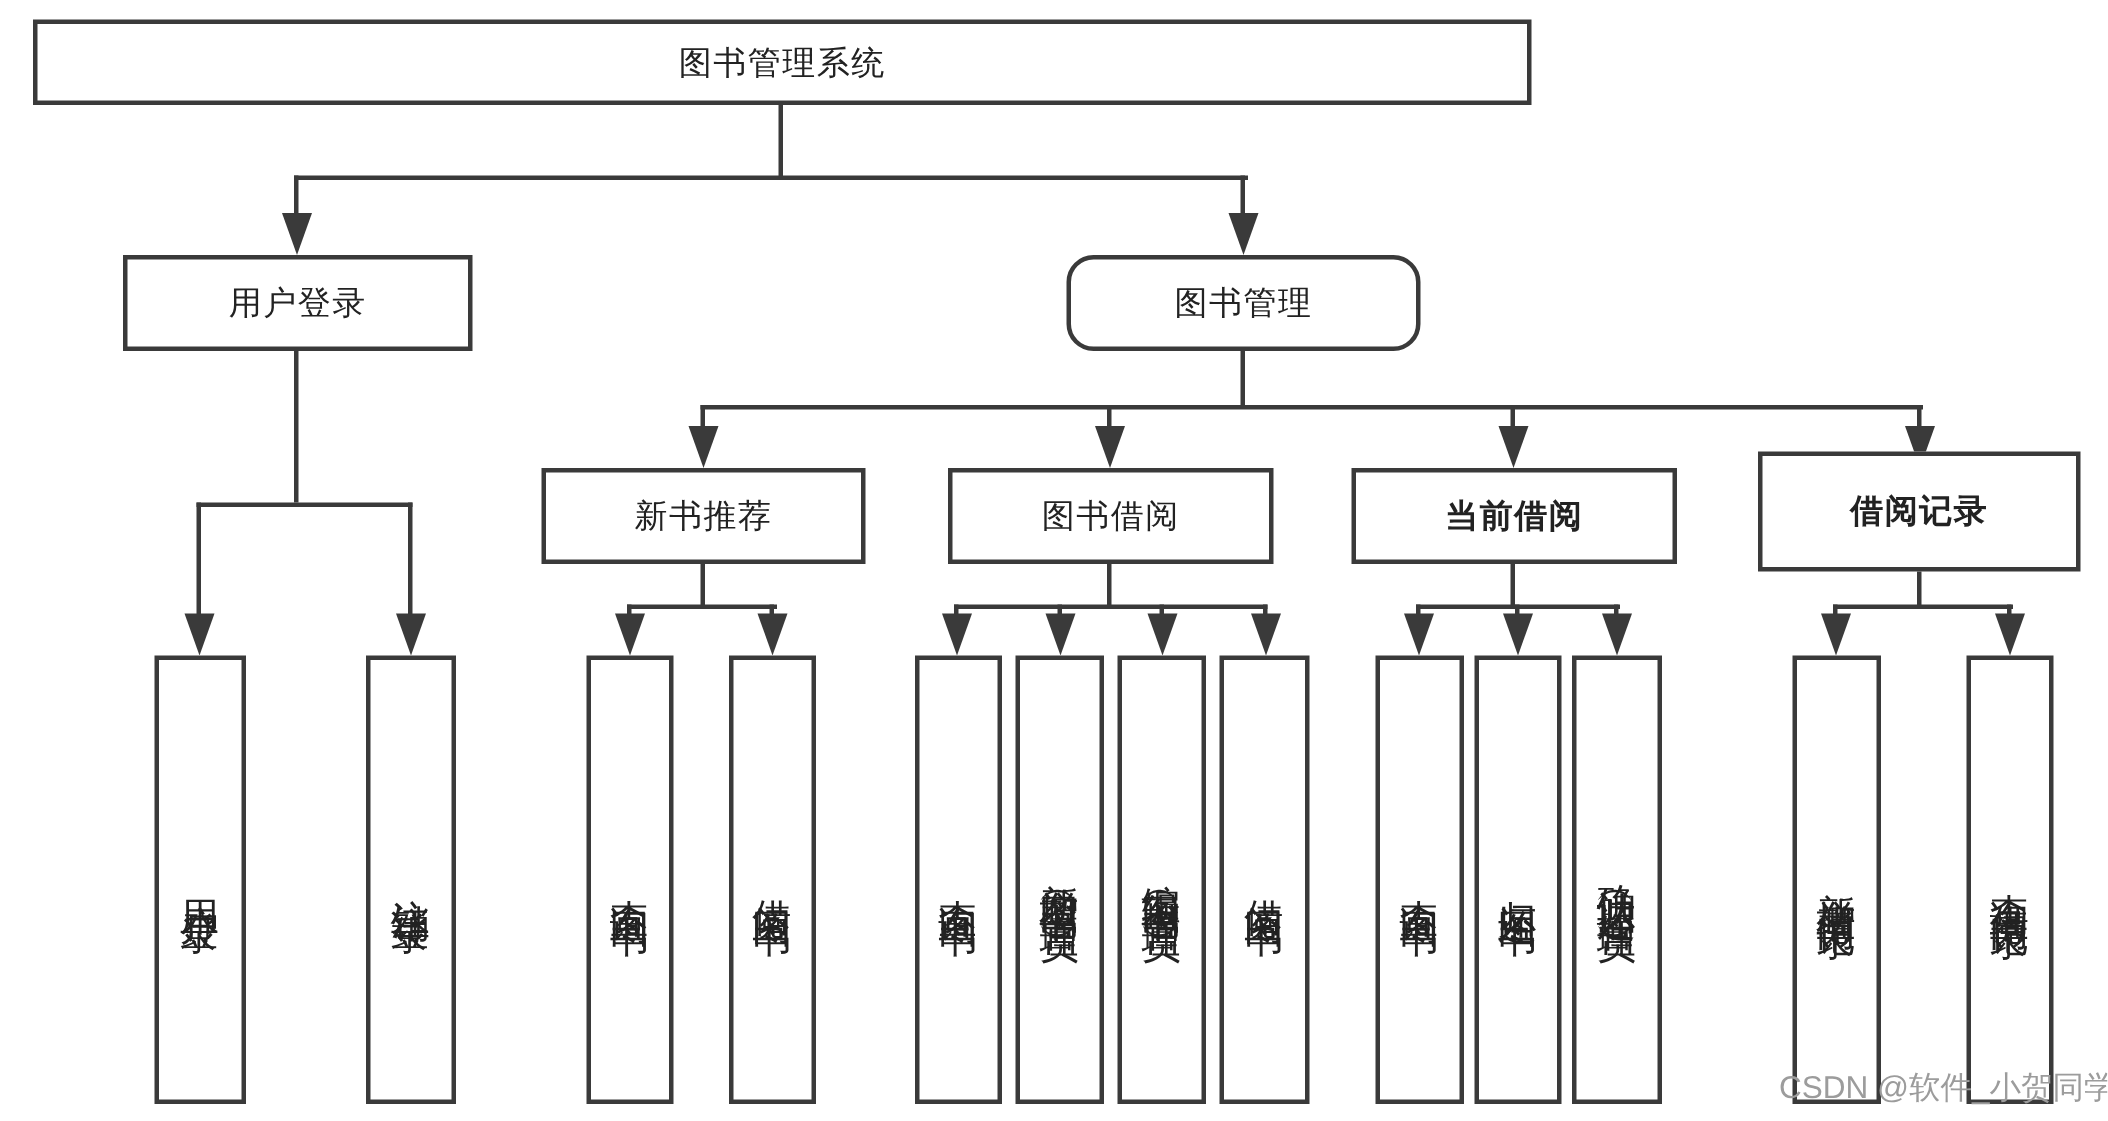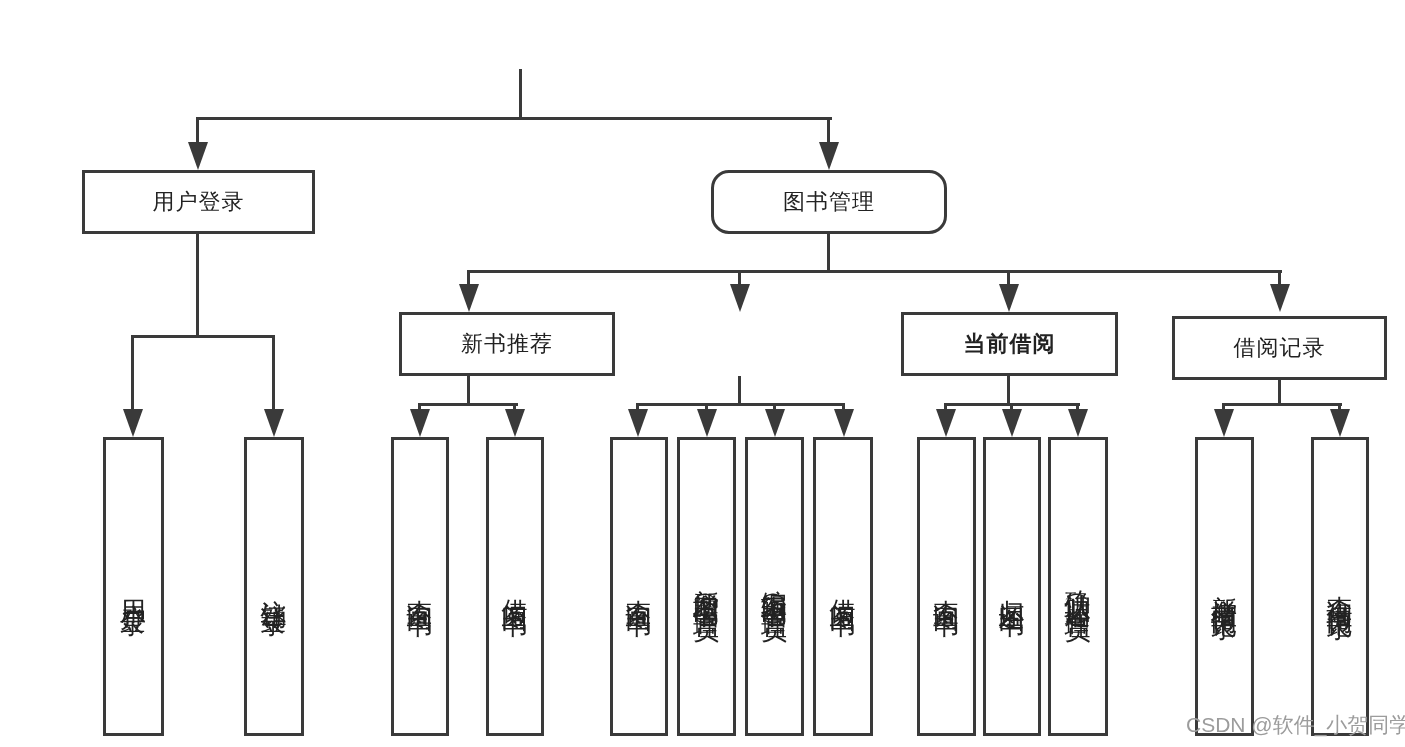--- a/index.html
+++ b/index.html
@@ -57,27 +57,29 @@
     color:var(--wm);
     white-space:nowrap;
     z-index:3;
   }
 </style>
 </head>
 <body>
 
 <div class="canvas">
 
+  <div class="box" style="left:22px;top:13px;width:999px;height:57px;">图书管理系统</div>
 
   <div class="box" style="left:82px;top:170px;width:233px;height:64px;">用户登录</div>
   <div class="box" style="left:711px;top:170px;width:236px;height:64px;border-radius:18px;">图书管理</div>
 
-  <div class="box" style="left:361px;top:312px;width:216px;height:64px;margin-left:38px;">新书推荐</div>
+  <div class="box" style="left:361px;top:312px;width:216px;height:64px;">新书推荐</div>
+  <div class="box" style="left:632px;top:312px;width:217px;height:64px;">图书借阅</div>
   <div class="box" style="left:901px;top:312px;width:217px;height:64px;font-weight:bold;">当前借阅</div>
-  <div class="box" style="left:1172px;top:316px;width:215px;height:64px;">借阅记录</div>
+  <div class="box" style="left:1172px;top:301px;width:215px;height:80px;font-weight:bold;">借阅记录</div>
 
   <div class="box vbox" style="left:103px;top:437px;width:61px;height:299px;">用户登录</div>
   <div class="box vbox" style="left:244px;top:437px;width:60px;height:299px;">注销登录</div>
 
   <div class="box vbox" style="left:391px;top:437px;width:58px;height:299px;">查询图书</div>
   <div class="box vbox" style="left:486px;top:437px;width:58px;height:299px;">借阅图书</div>
 
   <div class="box vbox" style="left:610px;top:437px;width:58px;height:299px;">查询图书</div>
   <div class="box vbox" style="left:677px;top:437px;width:59px;height:299px;">新增图书（管理员）</div>
   <div class="box vbox" style="left:745px;top:437px;width:59px;height:299px;">编辑图书（管理员）</div>

